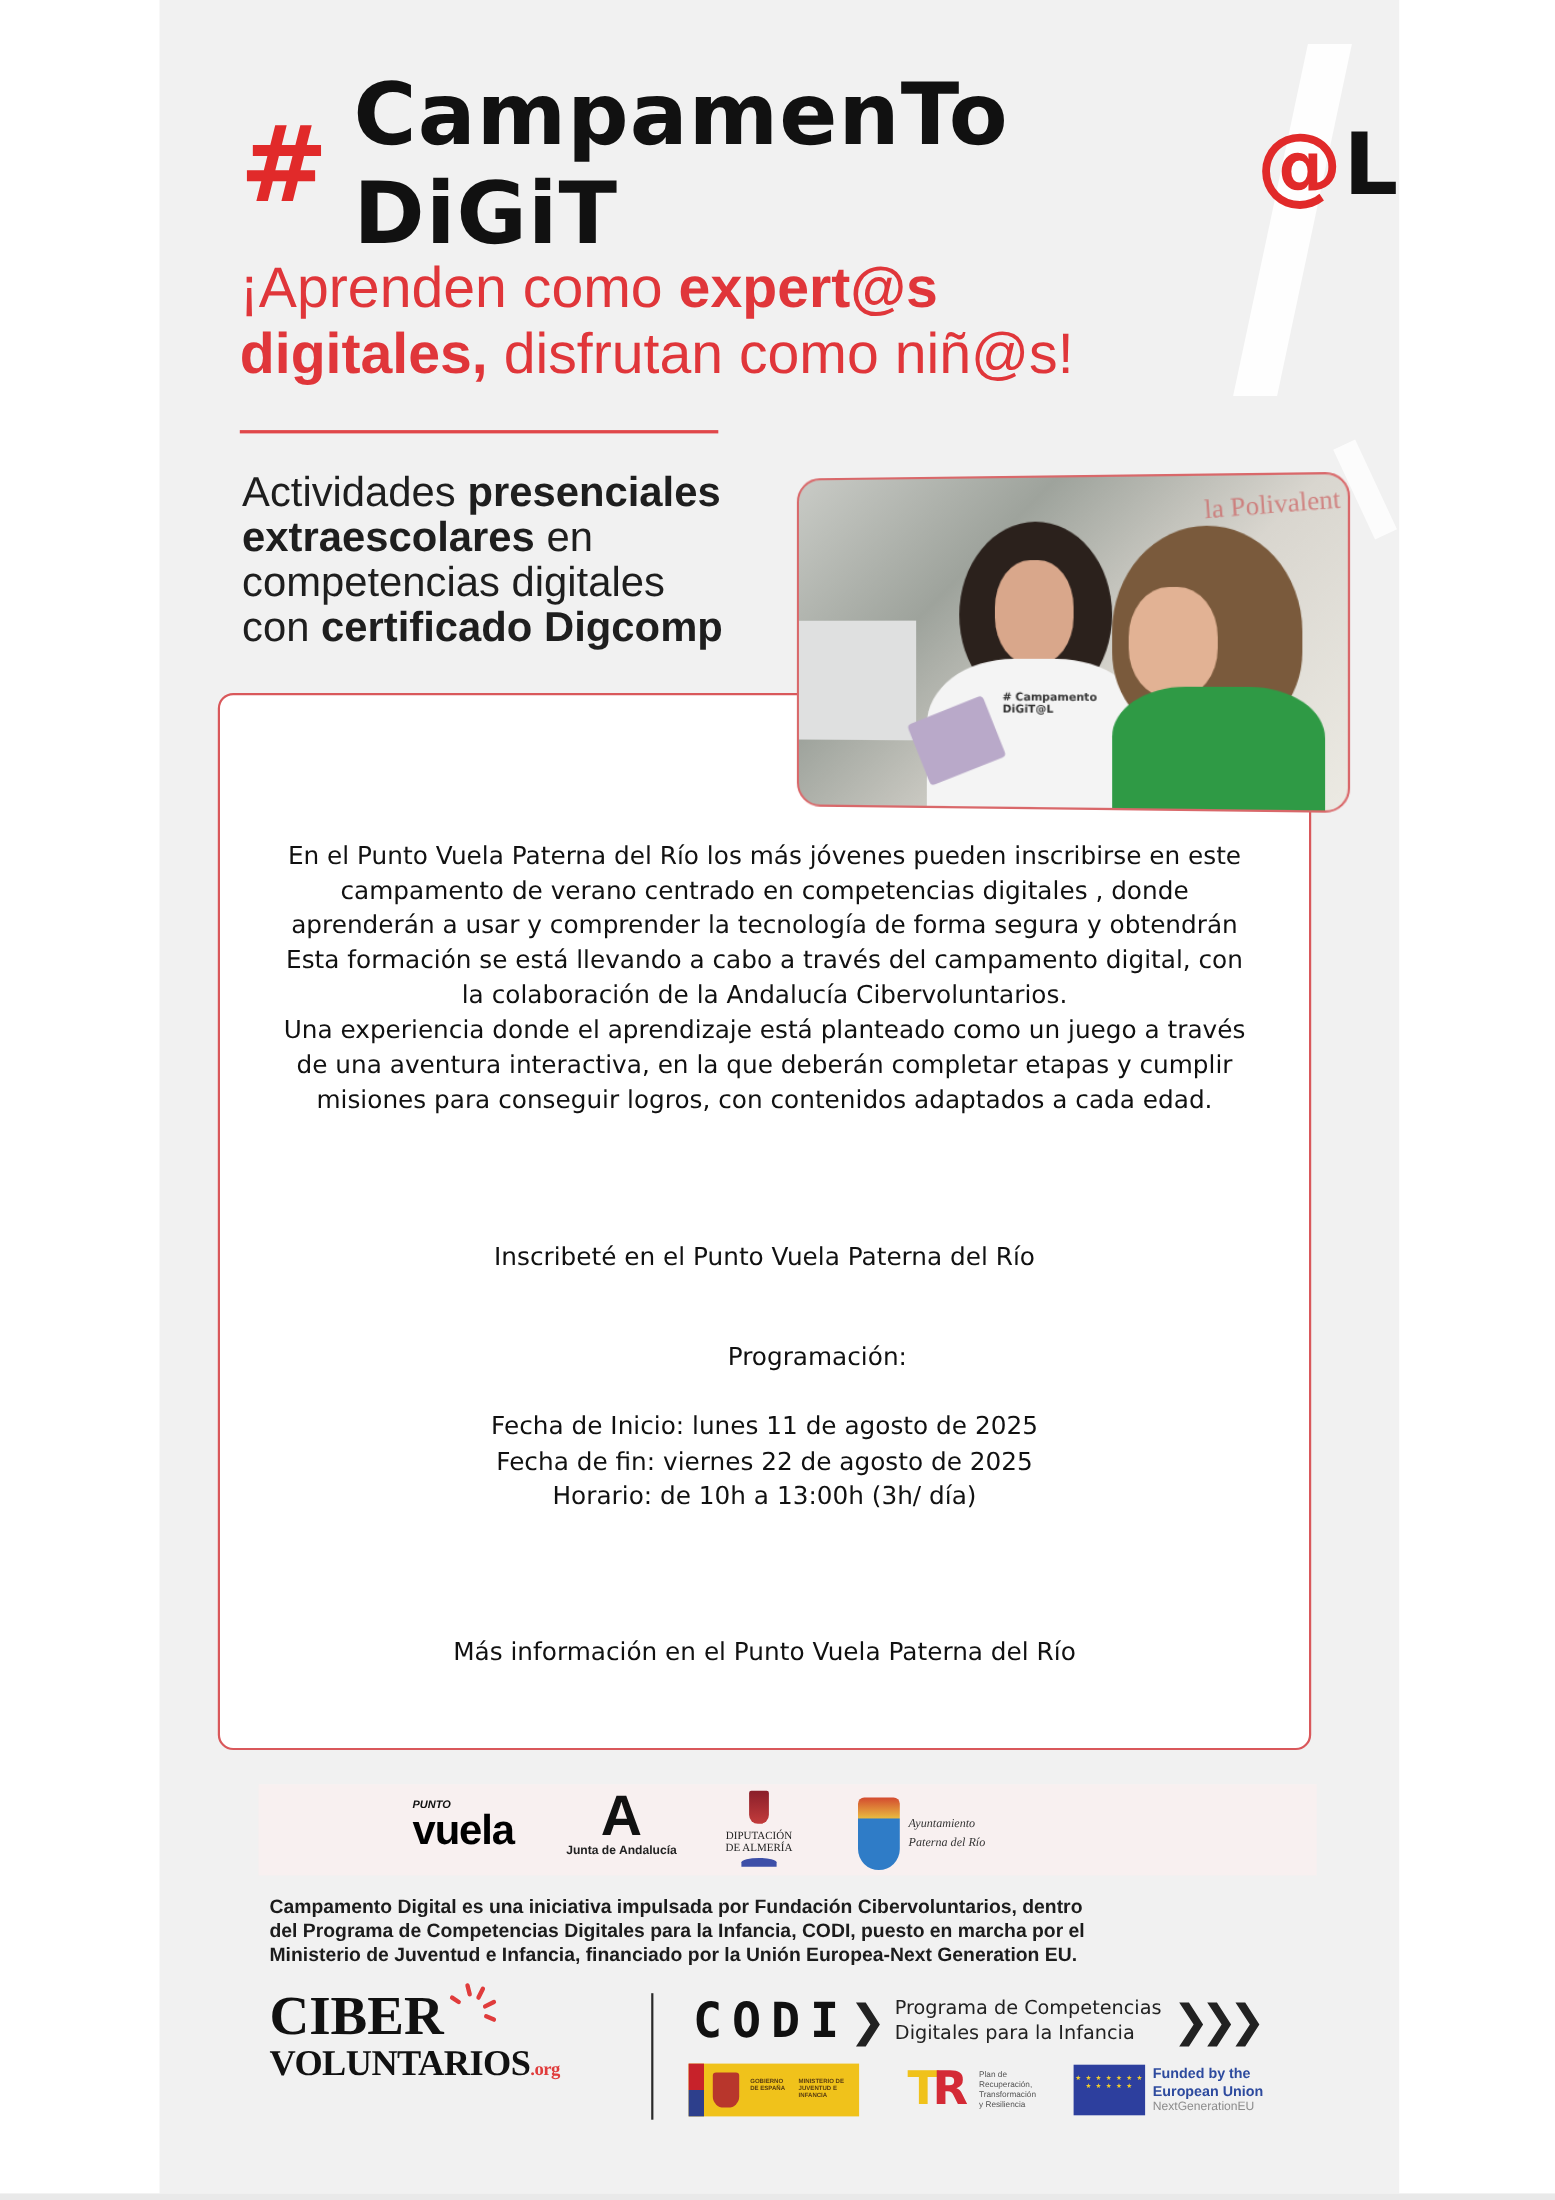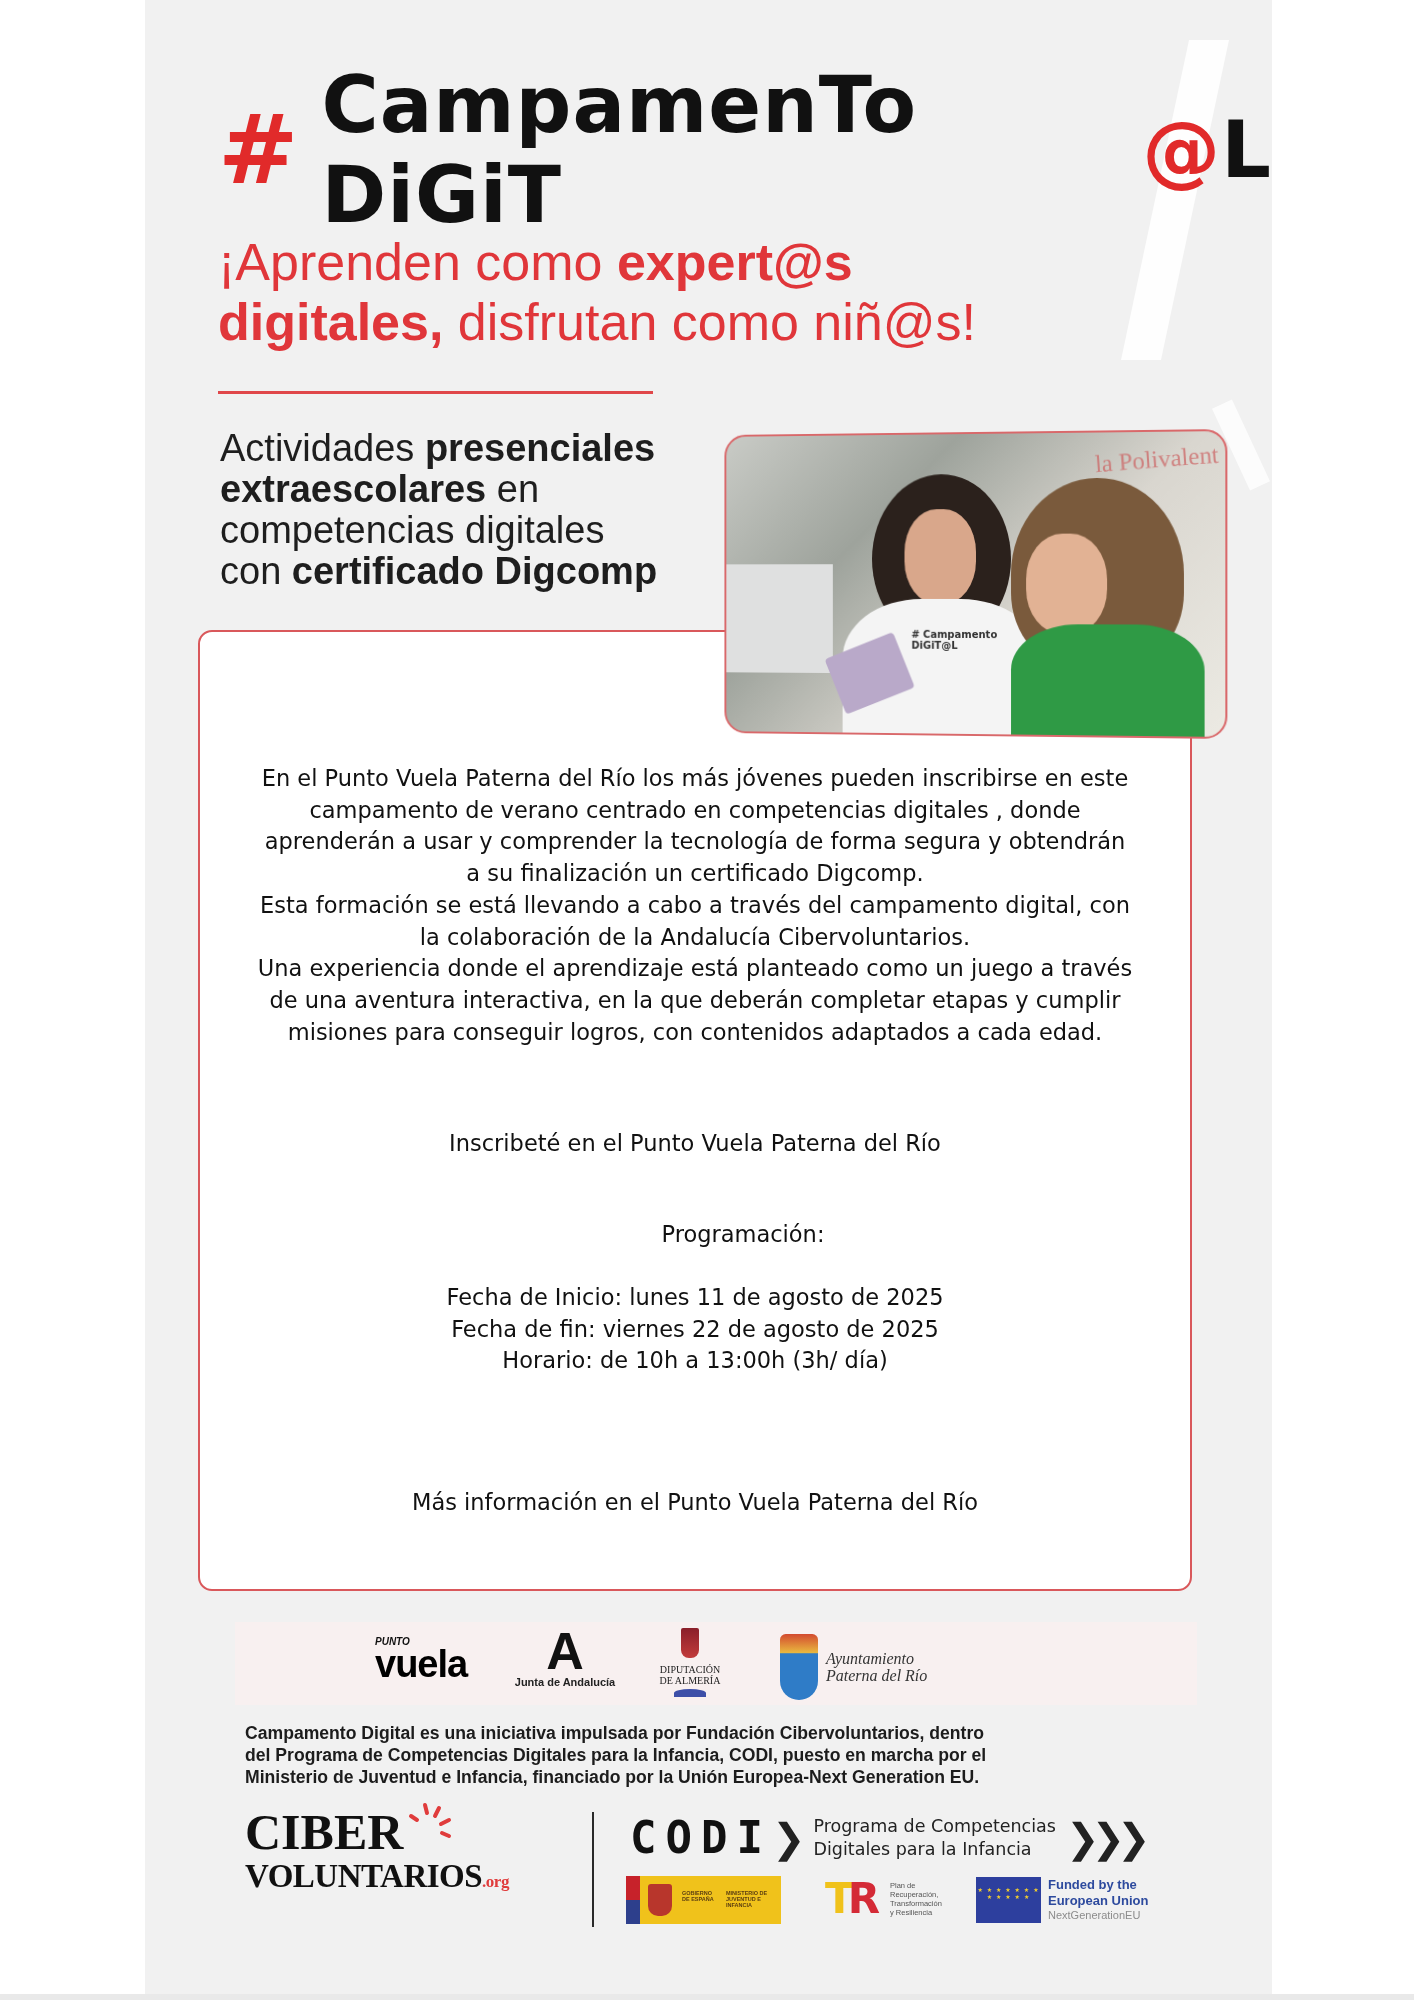--- a/index.html
+++ b/index.html
@@ -89,21 +89,21 @@
   .vuela .big { font-size: 38px; font-weight: bold; color: #000000; line-height: 34px; letter-spacing: -1px; }
   .junta { left: 275px; top: 2px; width: 110px; text-align: center; font-family: "Liberation Sans", sans-serif; }
   .junta .a { font-size: 52px; font-weight: bold; line-height: 54px; color: #111; }
   .junta .name { font-size: 11px; font-weight: bold; color: #222; margin-top: -2px; }
   .dipu { left: 415px; top: 6px; width: 80px; text-align: center; font-family: "Liberation Serif", serif; }
   .dipu .crest { width: 18px; height: 30px; margin: 0 auto; background: linear-gradient(#8a1f2a, #c23b3b); border-radius: 2px 2px 8px 8px; }
   .dipu .name { font-size: 10px; line-height: 11px; color: #222; margin-top: 6px; }
   .dipu .arc { width: 32px; height: 8px; margin: 3px auto 0; background: #3d4fa8; border-radius: 50% 50% 0 0; }
   .ayto { left: 545px; top: 12px; display: flex; align-items: center; }
   .ayto .shield { width: 38px; height: 66px; border-radius: 6px 6px 20px 20px; background: linear-gradient(#d34a2f 0%, #e9b73f 28%, #2f7cc7 30%, #2f7cc7 100%); }
-  .ayto .name { font-family: "Liberation Serif", serif; font-style: italic; font-size: 16px; line-height: 17px; color: #333; margin-left: 8px; }
+  .ayto .name { font-family: "Liberation Serif", serif; font-style: italic; font-size: 11px; line-height: 17px; color: #333; margin-left: 8px; }
 
   .disclaimer {
     position: absolute; left: 100px; top: 1722px; width: 960px;
     font-family: "Liberation Sans", sans-serif; font-weight: bold; font-size: 17.6px; line-height: 22px; color: #1c1c1c;
   }
 
   .ciber { position: absolute; left: 100px; top: 1806px; font-family: Liberation Serif, serif; font-weight: bold; color: #111; }
   .ciber .l1 { font-size: 50px; line-height: 52px; letter-spacing: 0; }
   .ciber .l2 { font-size: 33px; line-height: 36px; letter-spacing: -0.5px; }
   .ciber .org { font-size: 17px; color: #e03c3c; }
@@ -156,21 +156,20 @@
     <div><b>extraescolares</b><span> en</span></div>
     <div><span>competencias digitales</span></div>
     <div><span>con </span><b>certificado Digcomp</b></div>
   </div>
 
   <div class="card">
     <div class="card-text body-para">
       <div>En el Punto Vuela Paterna del Río los más jóvenes pueden inscribirse en este</div>
       <div>campamento de verano centrado en competencias digitales , donde</div>
       <div>aprenderán a usar y comprender  la tecnología de forma segura y obtendrán</div>
-      <div>a su finalización un certificado Digcomp.</div>
       <div>Esta formación se está llevando a cabo a través del campamento digital, con</div>
       <div>la colaboración de la Andalucía Cibervoluntarios.</div>
       <div>Una experiencia donde el aprendizaje está planteado como un juego a través</div>
       <div>de una aventura interactiva, en la que deberán completar etapas y cumplir</div>
       <div>misiones para conseguir logros, con contenidos adaptados a cada edad.</div>
     </div>
     <div class="card-text signup">Inscribeté en el Punto Vuela Paterna del Río</div>
     <div class="card-text prog-label">Programación:</div>
     <div class="card-text schedule">
       <div>Fecha de Inicio: lunes 11 de agosto de 2025</div>

